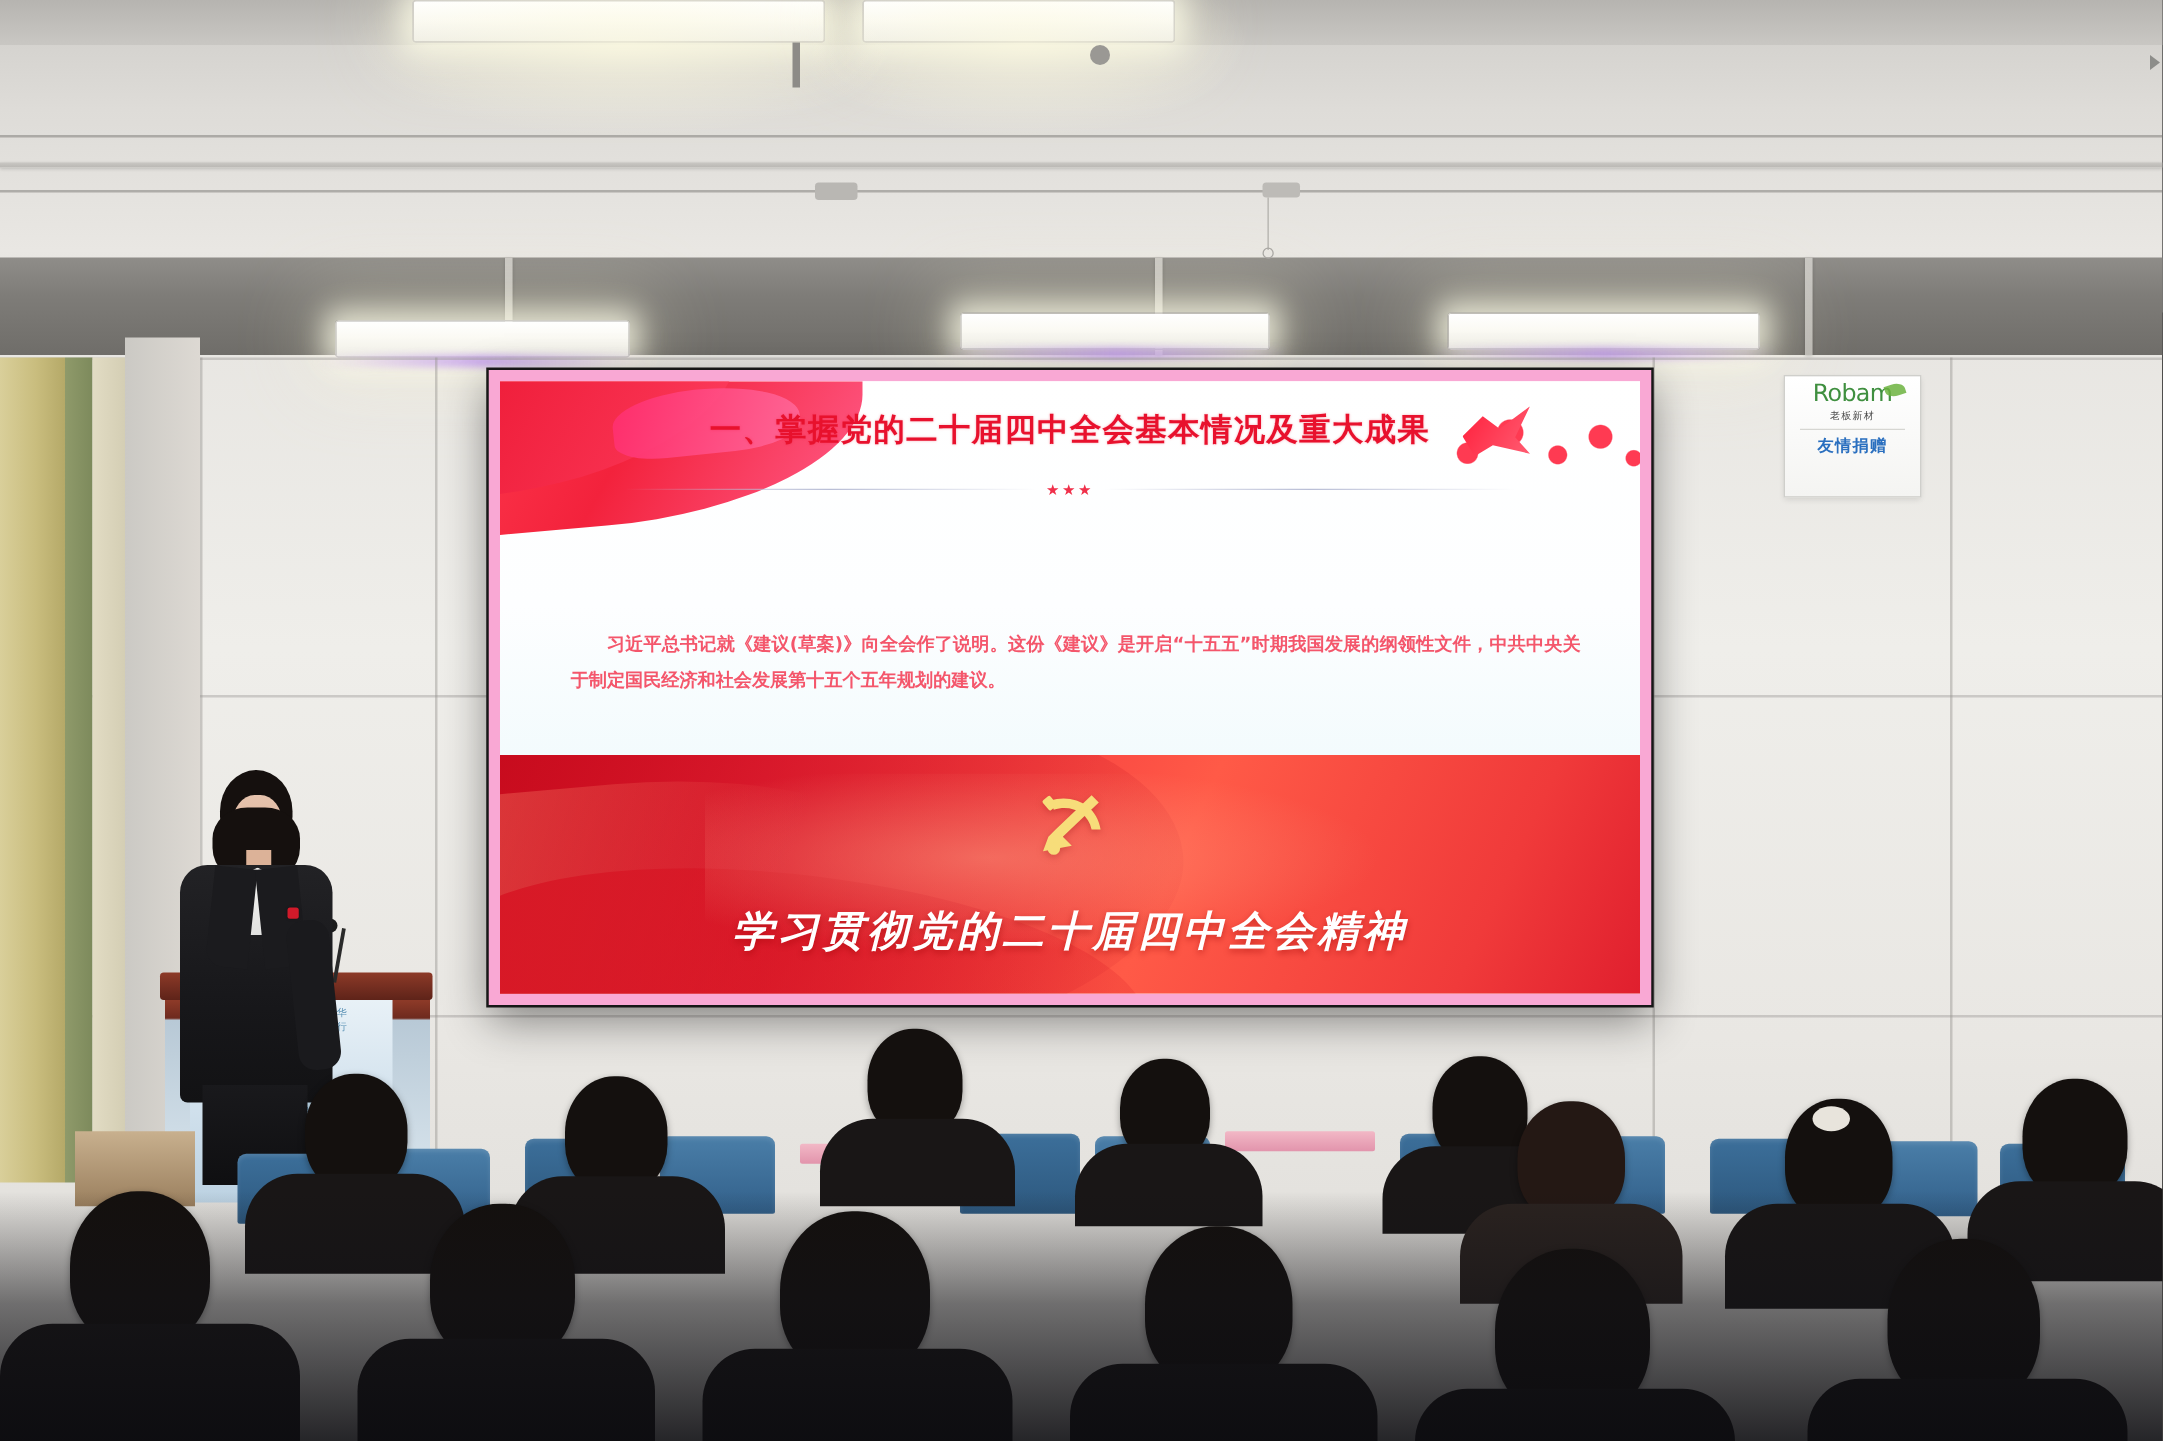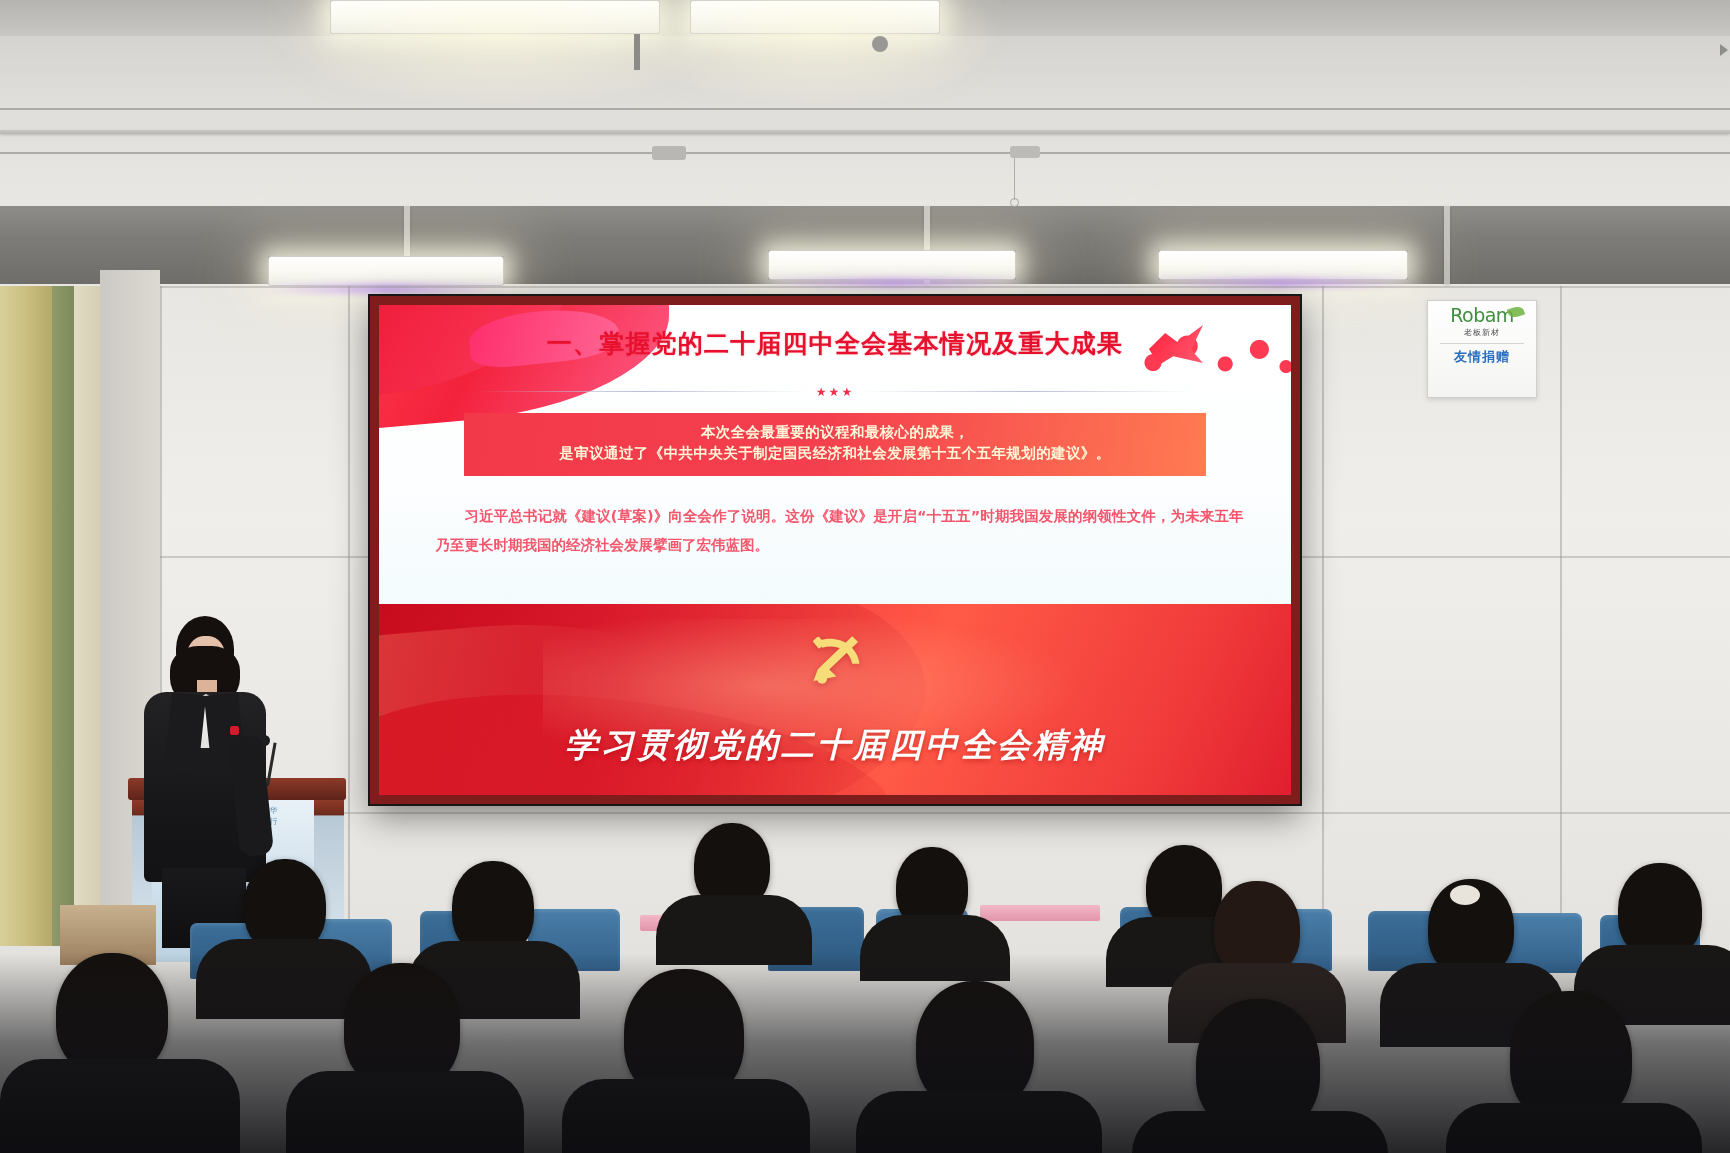--- a/index.html
+++ b/index.html
@@ -98,22 +98,22 @@
     position:absolute; right:12px; top:6px; width:16px; height:10px;
     background:#6cb33f; border-radius:0 60% 0 60%; transform:rotate(-18deg); opacity:.85;
   }
   .sponsor-arrow {
     position:absolute; right:2px; top:44px; width:0;height:0;
     border-top:6px solid transparent;border-bottom:6px solid transparent;border-left:8px solid #8d8d8a;
   }
 
   
   .screen-frame {
-    position:absolute; left:370px; top:296px; width:930px; height:508px;
-    background:#7f1d1d; padding:9px;
+    position:absolute; left:391px; top:296px; width:930px; height:508px;
+    background:#f9a8d4; padding:9px;
     box-shadow:0 0 0 2px #171717, 0 12px 34px rgba(0,0,0,.45);
   }
   .screen {
     position:relative; width:100%; height:100%; overflow:hidden; background:#fff;
   }
 
   
   .slide-top {
     position:relative; height:61%;
     background:linear-gradient(180deg,#ffffff 0%, #fdfeff 60%, #f3fbfd 100%);
@@ -410,26 +410,22 @@
         <div class="ribbon-right-bird"></div>
 
         <div class="slide-title">一、掌握党的二十届四中全会基本情况及重大成果</div>
 
         <div class="divider">
           <div class="ln"></div>
           <div class="stars">★★★</div>
           <div class="ln"></div>
         </div>
 
-        <div class="redbox">
-          <div class="l1">本次全会最重要的议程和最核心的成果，</div>
-          <div class="l2">是审议通过了《中共中央关于制定国民经济和社会发展第十五个五年规划的建议》。</div>
-        </div>
-
-        <div class="para">习近平总书记就《建议(草案)》向全会作了说明。这份《建议》是开启“十五五”时期我国发展的纲领性文件，为未来五年乃至更长时期我国的经济社会发展擘画了宏伟蓝图。</div>
+
+        <div class="para">习近平总书记就《建议(草案)》向全会作了说明。这份《建议》是开启“十五五”时期我国发展的纲领性文件，中共中央关于制定国民经济和社会发展第十五个五年规划的建议。</div>
       </div>
 
       <div class="slide-bottom">
         <div class="wave1"></div>
         <div class="wave2"></div>
         <div class="wave3"></div>
         <div class="glow-c"></div>
 
         <div class="emblem">
           <svg viewBox="0 0 100 100" aria-hidden="true">

